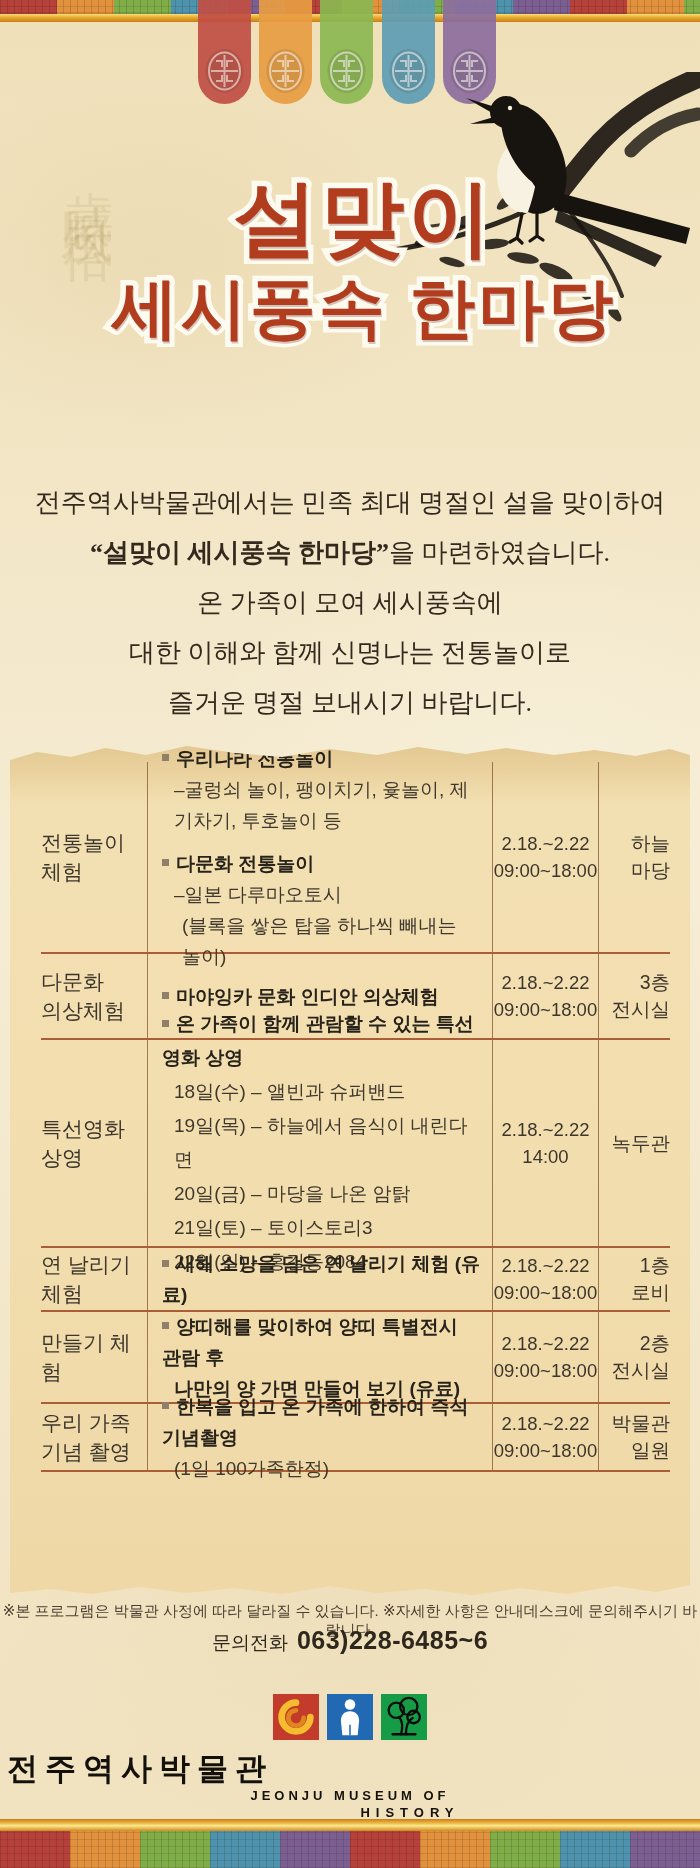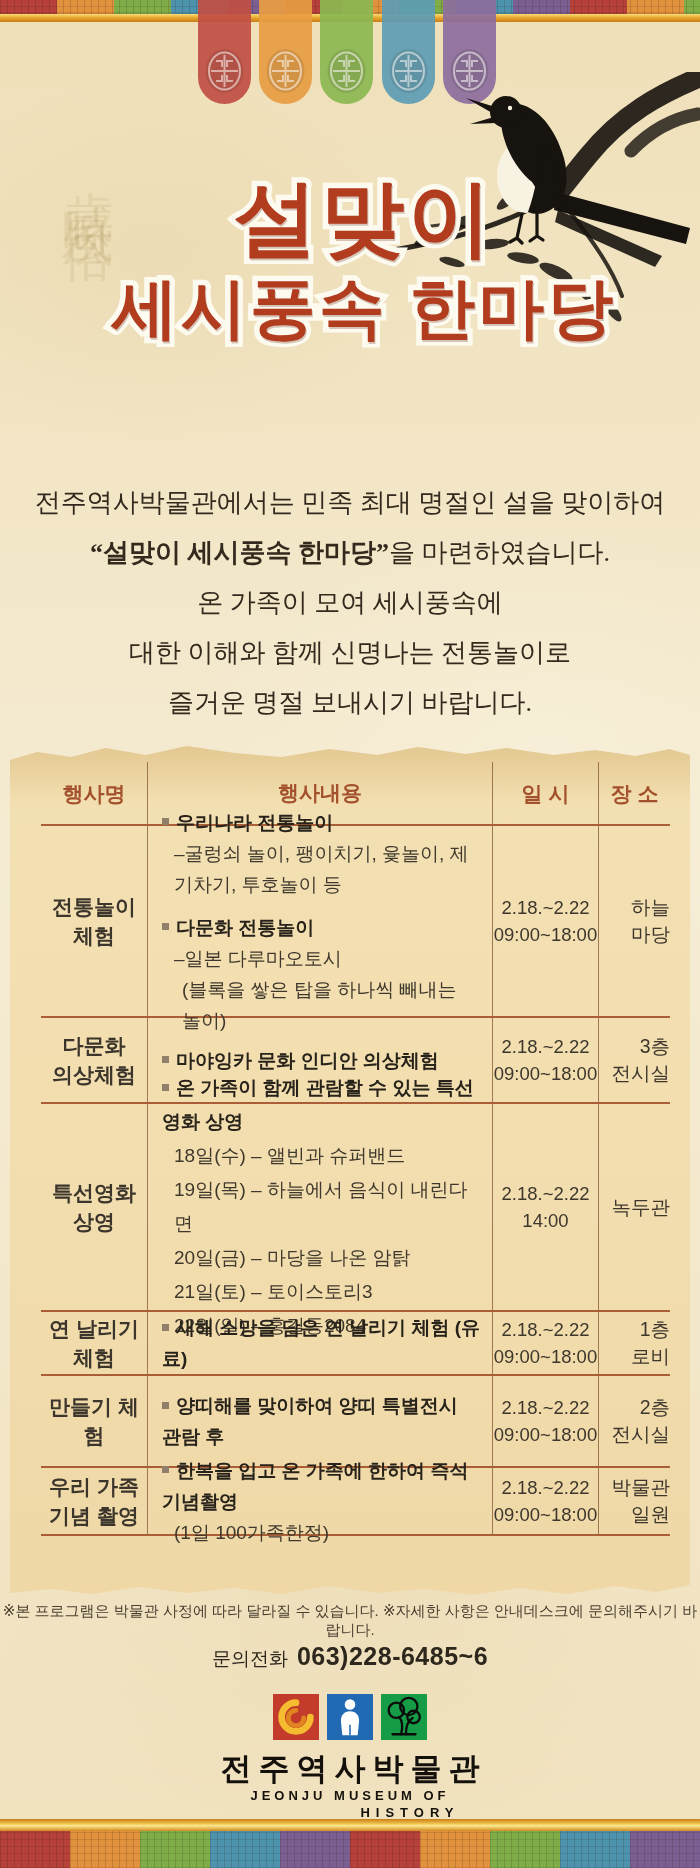--- a/index.html
+++ b/index.html
@@ -60,47 +60,47 @@
       100% calc(100% - 15px),95% calc(100% - 8px),89% calc(100% - 14px),82% calc(100% - 6px),75% calc(100% - 12px),68% calc(100% - 5px),61% calc(100% - 11px),54% calc(100% - 7px),47% calc(100% - 14px),40% calc(100% - 6px),33% calc(100% - 12px),26% calc(100% - 7px),19% calc(100% - 13px),12% calc(100% - 6px),6% calc(100% - 11px),0% calc(100% - 7px));
     filter:drop-shadow(0 -2px 0 rgba(255,252,240,.85)) drop-shadow(0 3px 2px rgba(120,90,40,.28));
   }
   #panel .wash{position:absolute;left:0;top:0;width:100%;height:60px;
     background:linear-gradient(180deg,rgba(196,156,90,.28),rgba(196,156,90,0));}
   
   #etable{position:absolute;left:31px;top:20px;width:629px;}
   .trow{display:flex;box-sizing:border-box;border-bottom:2px solid rgba(158,72,34,.85);}
   .thead{height:64px;font-weight:700;color:#a3512c;font-size:21px;}
   .cell{box-sizing:border-box;display:flex;flex-direction:column;justify-content:center;}
-  .c-name{width:107px;border-right:1.5px solid rgba(138,92,57,.8);text-align:center;
-    font-weight:700;color:#3b352b;font-size:21px;line-height:29px;}
+  .c-name{width:107px;border-right:1.5px solid rgba(138,92,57,.8);
+    font-weight:400;color:#3b352b;font-size:21px;line-height:29px;}
   .c-desc{width:345px;border-right:1.5px solid rgba(138,92,57,.8);padding:8px 12px 8px 14px;
     color:#3f382c;font-size:19px;}
   .c-date{width:106px;border-right:1.5px solid rgba(138,92,57,.8);text-align:center;
     color:#3c362c;font-size:18.5px;line-height:27px;}
   .c-place{width:71px;text-align:right;color:#3c362c;font-size:19.5px;line-height:27px;}
   .thead .c-desc,.thead .c-name,.thead .c-date,.thead .c-place{color:#a3512c;text-align:center;padding:0;font-size:21px;font-weight:700;}
   .cline{line-height:31px;}
   .row-movies .cline{line-height:34px;}
   .cline.b{font-weight:700;color:#27221a;}
   .cline.gap{margin-top:12px;}
   .cline.ind{padding-left:12px;}
   .cline.ind2{padding-left:20px;}
   .bullet{display:inline-block;width:7px;height:7px;background:#8f7f6b;margin:0 7px 3px 0;vertical-align:middle;}
   
   #note{position:absolute;left:0;top:1602px;width:700px;text-align:center;
     font-size:15px;color:#4a3f30;}
   #phone-row{position:absolute;left:0;top:1626px;width:700px;display:flex;
-    justify-content:center;align-items:baseline;color:#2d271d;margin-top:16px;}
+    justify-content:center;align-items:baseline;color:#2d271d;}
   #phone-row .lbl{font-size:19px;margin-right:9px;}
   #phone-row .num{font-size:25px;font-weight:800;letter-spacing:.5px;}
   
   #logo-squares{position:absolute;left:0;top:1694px;width:700px;display:flex;
     justify-content:center;gap:8px;}
   .lsq{width:46px;height:46px;position:relative;}
-  #logo-kr{position:absolute;left:0;top:1748px;width:700px;text-align:center;
+  #logo-kr{position:absolute;left:0;top:1748px;width:700px;text-align:left;
     font-size:31px;font-weight:800;letter-spacing:7px;color:#14110c;text-indent:7px;}
   #logo-en{position:absolute;left:0;top:1788px;width:700px;text-align:center;
     color:#14110c;font-weight:700;}
   #logo-en .e1{font-size:13px;letter-spacing:4px;}
   #logo-en .e2{font-size:13px;letter-spacing:6px;margin-top:2px;padding-left:120px;}
 </style>
 </head>
 <body>
 
 <div id="poster">
@@ -210,26 +210,20 @@
     <p>전주역사박물관에서는 민족 최대 명절인 설을 맞이하여</p>
     <p><span class="bq">“설맞이 세시풍속 한마당”</span><span>을 마련하였습니다.</span></p>
     <p>온 가족이 모여 세시풍속에</p>
     <p>대한 이해와 함께 신명나는 전통놀이로</p>
     <p>즐거운 명절 보내시기 바랍니다.</p>
   </div>
 
   <div id="panel">
     <div class="wash"></div>
     <div id="etable">
-      <div class="trow thead">
-        <div class="cell c-name">행사명</div>
-        <div class="cell c-desc">행사내용</div>
-        <div class="cell c-date">일 시</div>
-        <div class="cell c-place">장 소</div>
-      </div>
 
     <div class="trow" style="height: 192px;">
           <div class="cell c-name">
             <div>전통놀이</div>
             <div>체험</div>
           </div>
           <div class="cell c-desc">
             <div class="cline b"><span class="bullet"></span><span>우리나라 전통놀이</span></div>
             <div class="cline ind"><span>–굴렁쇠 놀이, 팽이치기, 윷놀이, 제기차기, 투호놀이 등</span></div>
             <div class="cline b gap"><span class="bullet"></span><span>다문화 전통놀이</span></div>
@@ -299,20 +293,21 @@
             <div>1층</div>
             <div>로비</div>
           </div>
         </div>
         <div class="trow" style="height: 92px;">
           <div class="cell c-name">
             <div>만들기 체험</div>
           </div>
           <div class="cell c-desc">
             <div class="cline b"><span class="bullet"></span><span>양띠해를 맞이하여 양띠 특별전시 관람 후</span></div>
+            <div class="cline b ind"><span>나만의 양 가면 만들어 보기 (유료)</span></div>
           </div>
           <div class="cell c-date">
             <div>2.18.~2.22</div>
             <div>09:00~18:00</div>
           </div>
           <div class="cell c-place">
             <div>2층</div>
             <div>전시실</div>
           </div>
         </div>

